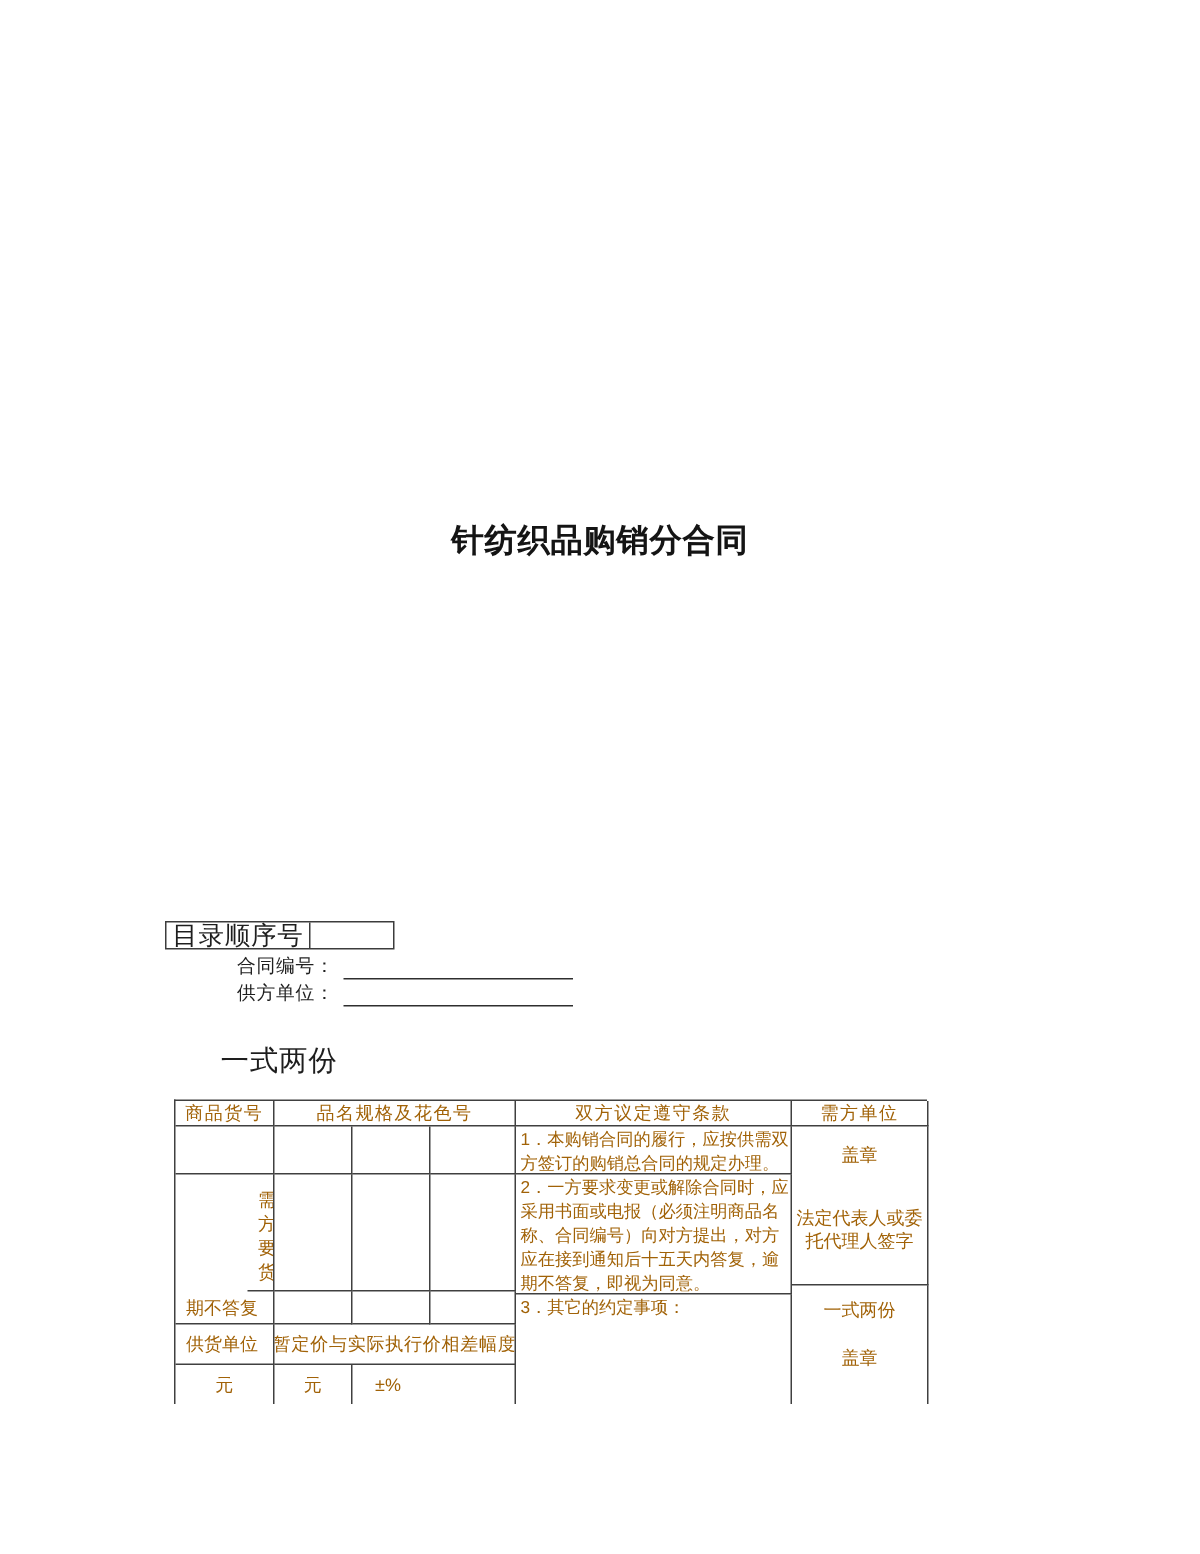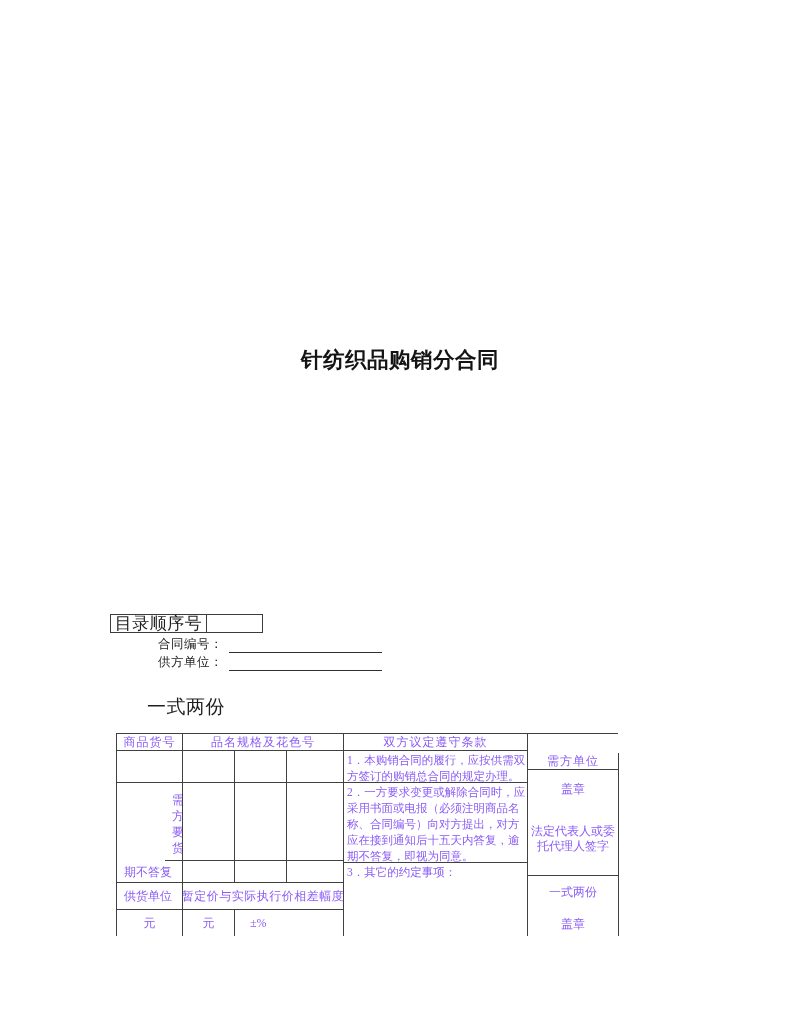--- a/index.html
+++ b/index.html
@@ -1,21 +1,21 @@
 <!DOCTYPE html>
 <html><head>
 <meta charset="utf-8">
 <style>
   html, body { margin: 0; padding: 0; background: #ffffff; }
   .page {
     position: relative;
     width: 800px;
     height: 936px;
     background: #ffffff;
-    font-family: Liberation Serif, serif;
+    font-family: Liberation Sans, sans-serif;
     color: #1e1e1e;
     overflow: hidden;
   }
 
   
   .doc-title {
     position: absolute;
     top: 345px;
     left: 0;
     width: 100%;
@@ -87,21 +87,21 @@
     left: 116px;
     top: 733px;
     width: 502px;
     height: 204px;
     border-top: 1px solid #404040;
     border-left: 1px solid #404040;
     box-sizing: border-box;
     display: flex;
     font-size: 12px;
     line-height: 16px;
-    color: #8b5cf6;
+    color: #a16207;
   }
   .ct-cell {
     border-right: 1px solid #404040;
     border-bottom: 1px solid #404040;
     box-sizing: border-box;
     overflow: hidden;
   }
   .open-bottom { border-bottom: none; }
 
   
@@ -169,21 +169,21 @@
   .tb-c3 { flex: 1; }
 
   
   .block-c {
     width: 91px;
     flex: none;
     display: flex;
     flex-direction: column;
     text-align: center;
   }
-  .tc-h1 { height: 17px; flex: none; margin-top: 19px; }
+  .tc-h1 { height: 17px; flex: none; }
   .tc-c1 { height: 106px; flex: none; display: flex; flex-direction: column; align-items: center; }
   .tc-c2 { flex: 1; display: flex; flex-direction: column; align-items: center; }
   .seal-text { margin-top: 11px; }
   .signature-text { margin-top: 27px; white-space: pre; line-height: 15px; }
   .supply-unit-text { margin-top: 8px; }
   .seal2-text { margin-top: 16px; }
 </style>
 </head>
 <body>
 

